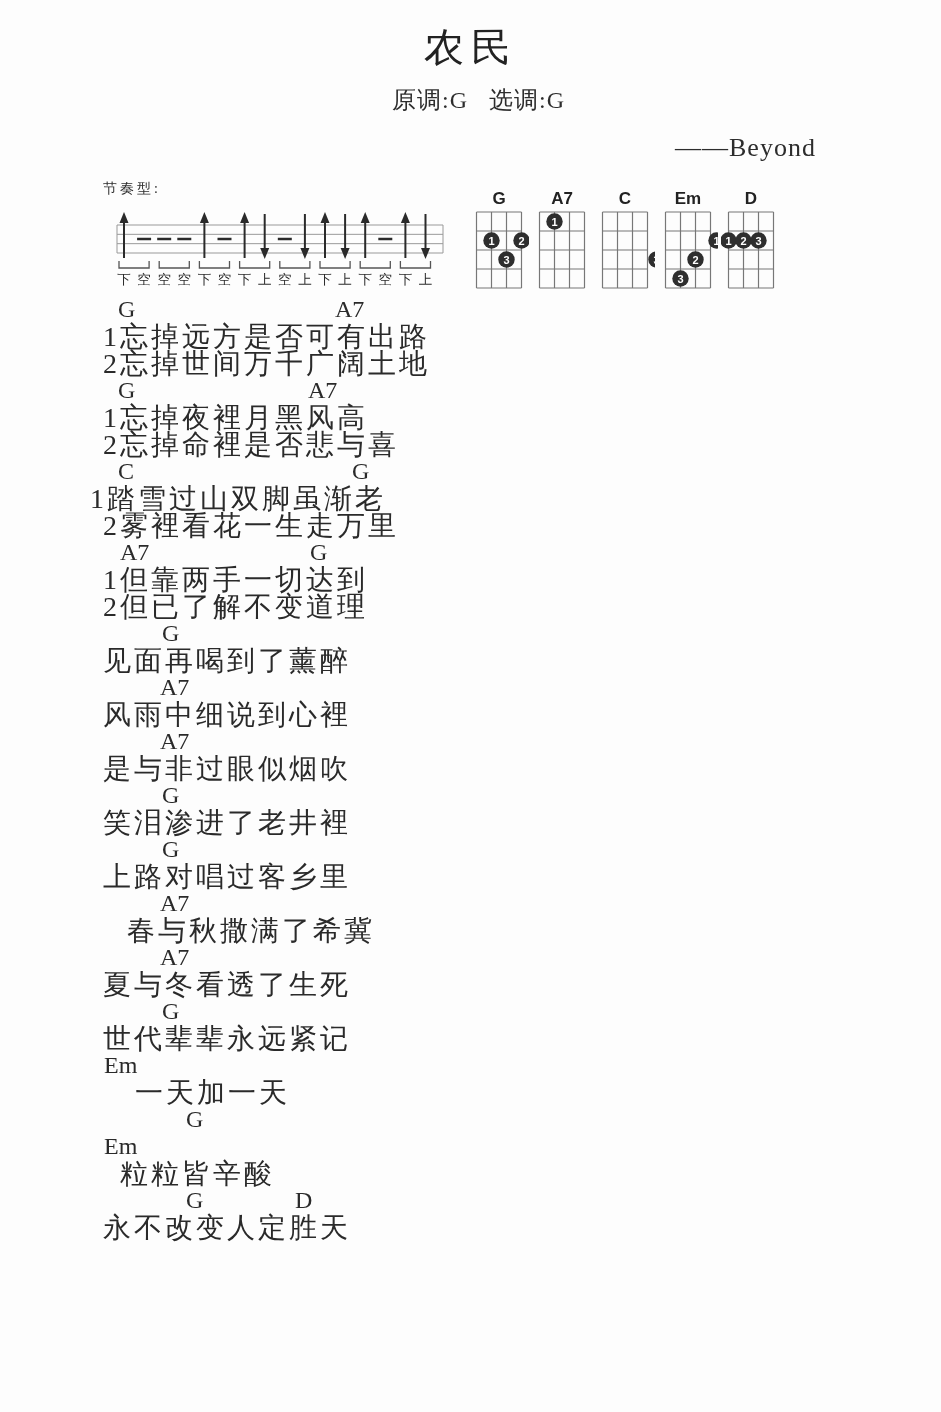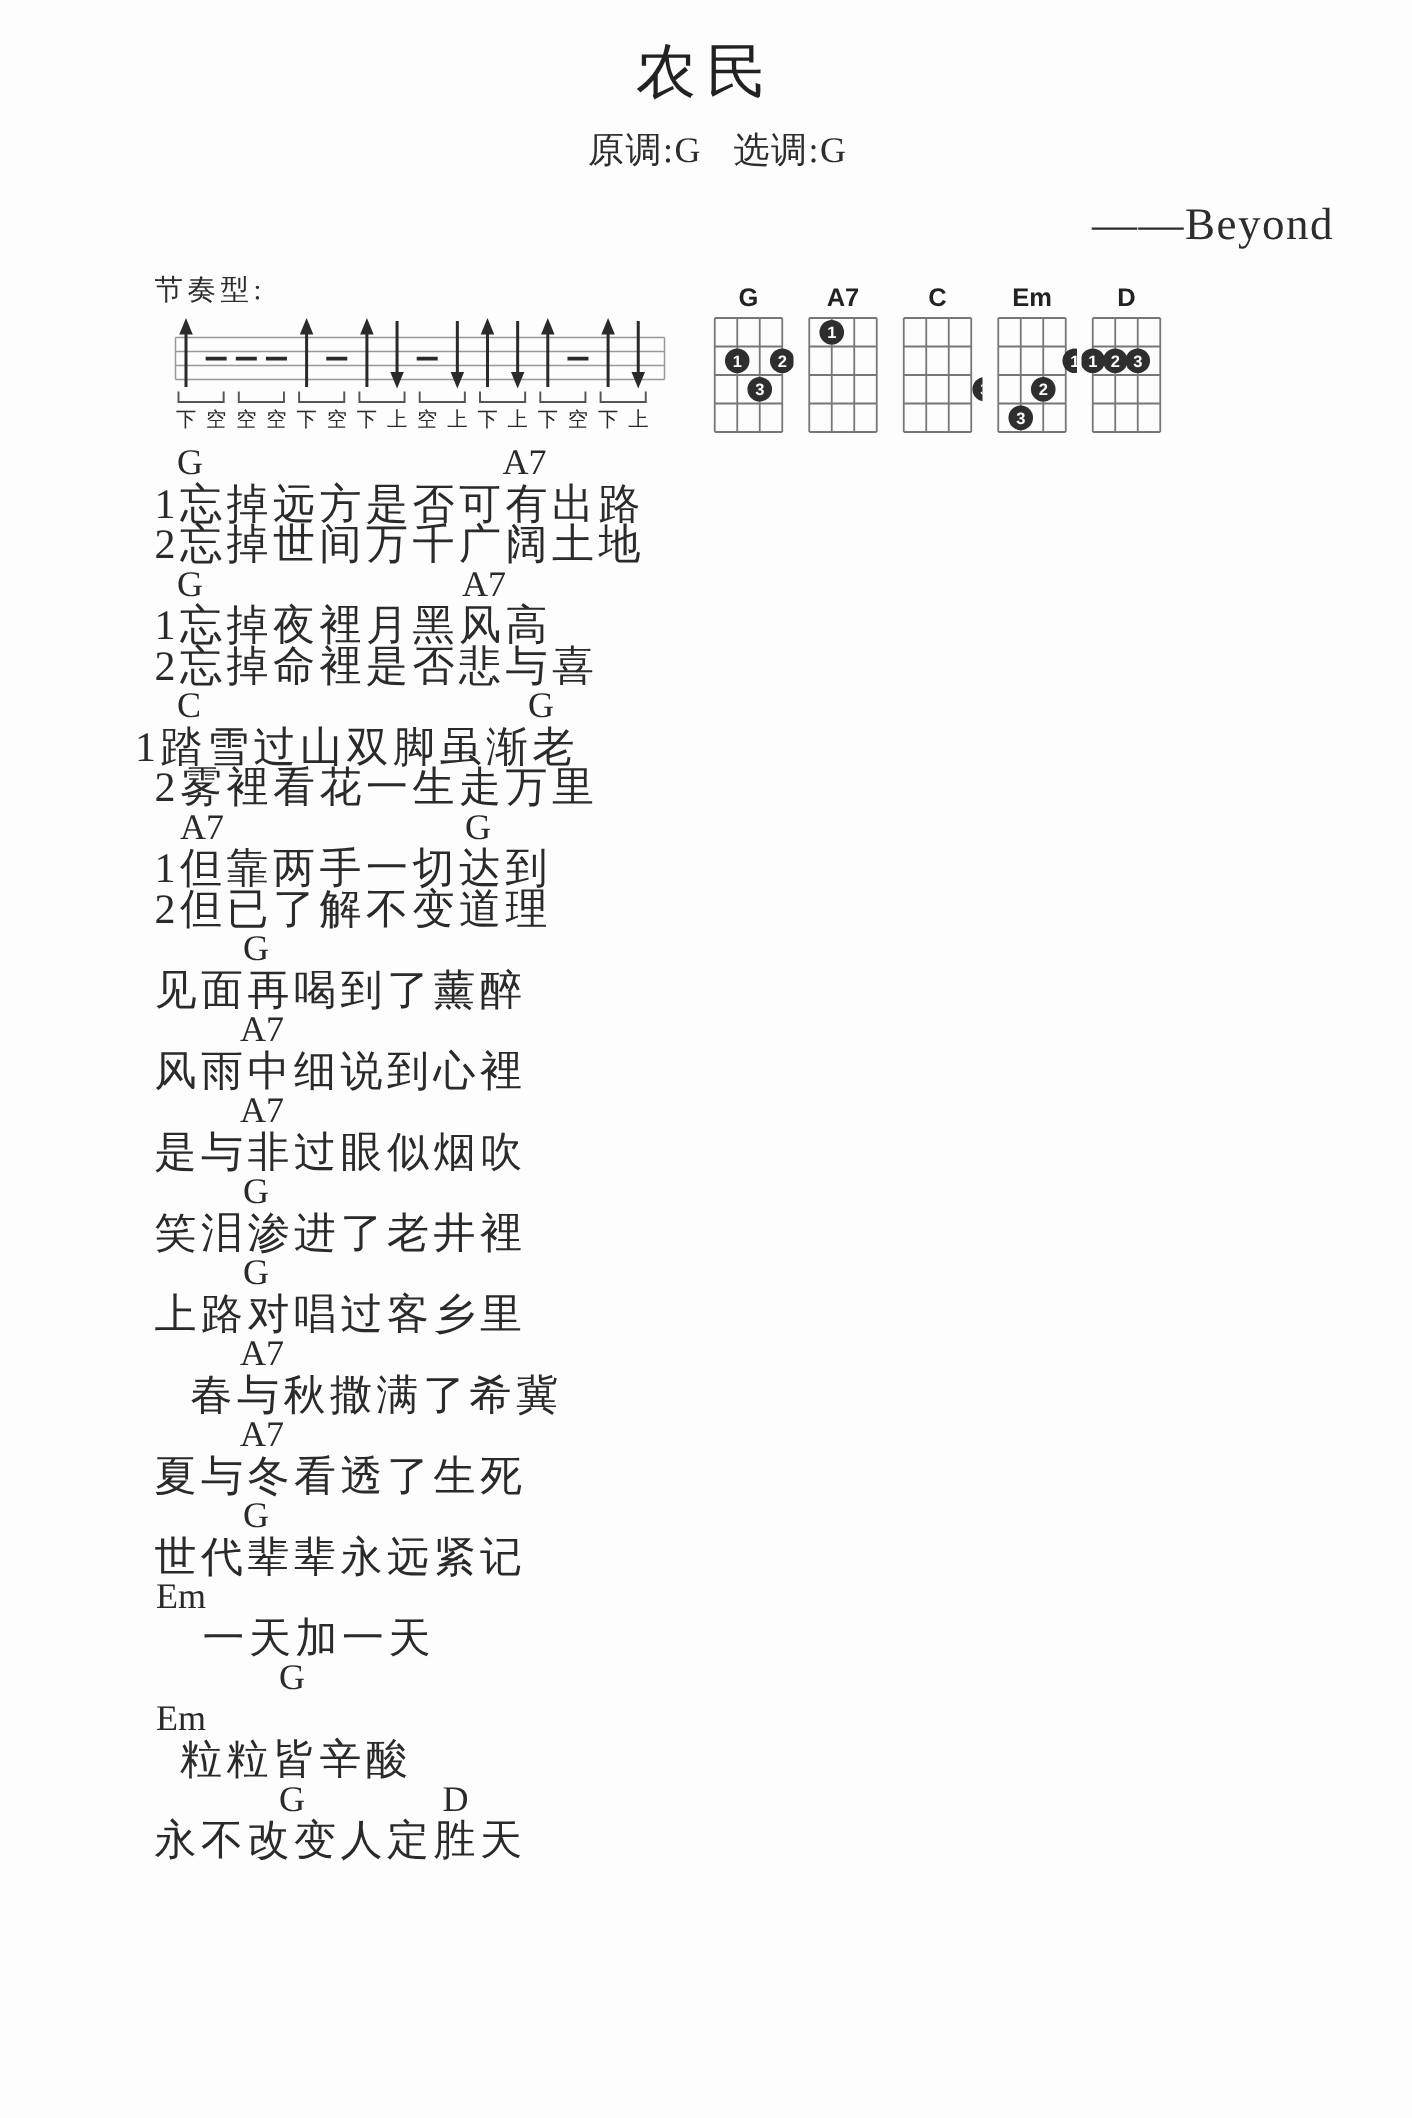--- a/index.html
+++ b/index.html
@@ -14,26 +14,26 @@
   .title {
     position:absolute; left:424px; top:20px;
     font-size:40px; font-weight:400; letter-spacing:7px; margin:0;
     color:#222;
   }
   .keyinfo {
     position:absolute; left:392px; top:84px;
     font-size:24px; letter-spacing:1px; white-space:pre;
   }
   .artist {
-    position:absolute; left:728px; top:133px;
-    font-size:30px; letter-spacing:1px;
+    position:absolute; left:675px; top:133px;
+    font-size:26px; letter-spacing:1px;
   }
   .rhythm-label {
     position:absolute; left:103px; top:180px;
-    font-size:19px; letter-spacing:3px;
+    font-size:14px; letter-spacing:3px;
   }
   .rhythm-svg { position:absolute; left:110px; top:206px; width:340px; height:85px; }
   .chord-row { position:absolute; left:0; top:0; width:941px; height:0; }
   .chord-diagram { position:absolute; width:60px; top:190px; }
   .chord-name {
     text-align:center;
     font-family:"Liberation Sans","DejaVu Sans",sans-serif;
     font-weight:bold; font-size:17px; color:#222;
     height:18px; line-height:18px; margin-bottom:1px;
   }

